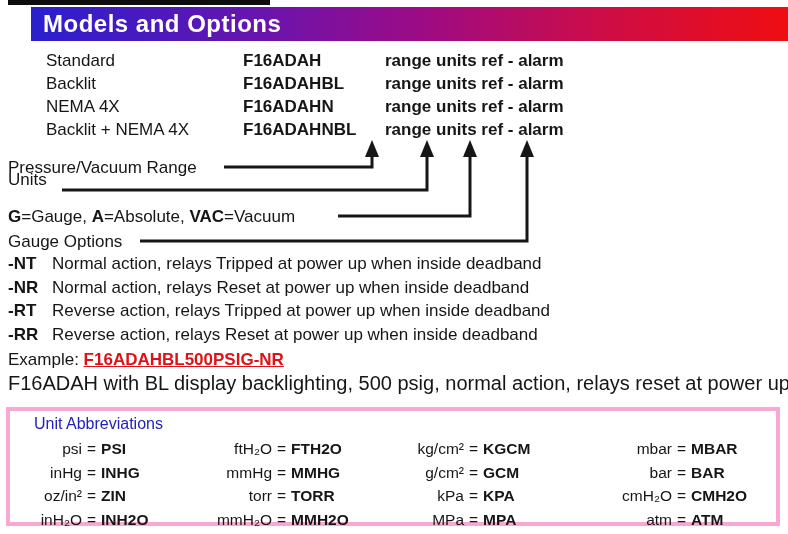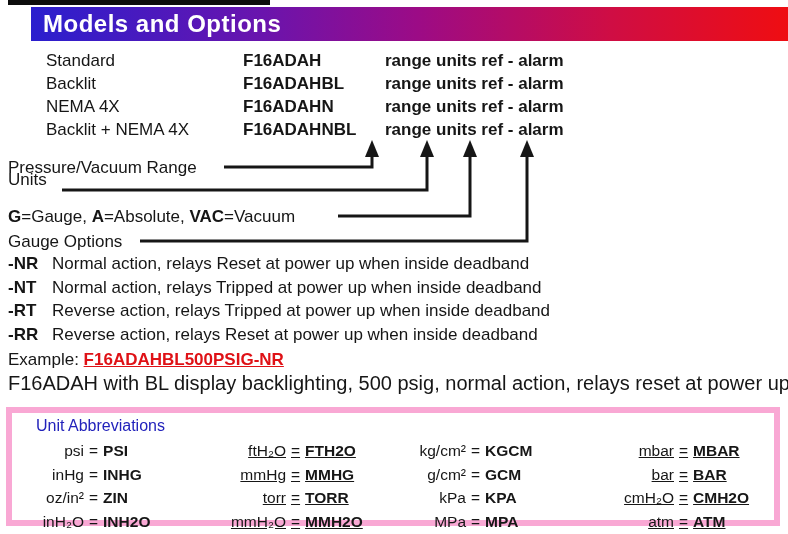--- a/index.html
+++ b/index.html
@@ -33,30 +33,30 @@
   .arrows{position:absolute;left:0;top:0;width:788px;height:534px;pointer-events:none;}
   .relays{position:absolute;left:0;top:252px;width:788px;}
   .relay-row{position:relative;height:23.5px;line-height:23.5px;font-size:17px;}
   .relay-row .rcode{position:absolute;left:8px;font-weight:bold;}
   .relay-row .rdesc{position:absolute;left:52px;white-space:nowrap;}
   .example-line{position:absolute;left:8px;top:348px;height:23px;line-height:23px;font-size:17px;white-space:nowrap;}
   .example-code{font-weight:bold;color:#df1116;}
   .example-desc{position:absolute;left:8px;top:372px;height:23px;line-height:23px;font-size:20px;white-space:nowrap;}
   .unitbox{
     position:absolute;left:6px;top:407px;width:774px;height:119px;
-    border:6px solid #f9a8d4;box-sizing:border-box;background:#ffffff;
+    border:4px solid #f9a8d4;box-sizing:border-box;background:#ffffff;
   }
   .unitbox-title{
     position:absolute;left:24px;top:4px;font-size:16px;color:#2222bb;white-space:nowrap;
   }
   .ucol{position:absolute;top:26px;}
   .ucol-0{left:14px;}
-  .ucol-1{left:200px;text-decoration:underline;}
+  .ucol-1{left:188px;}
   .ucol-2{left:392px;}
-  .ucol-3{left:602px;text-decoration:underline;}
+  .ucol-3{left:602px;}
   .ucell{display:flex;align-items:baseline;height:23.5px;line-height:23.5px;font-size:15.5px;white-space:nowrap;}
   .ucell .u{display:inline-block;text-align:right;}
   .ucol-0 .u{width:58px;}
   .ucol-1 .u{width:74px;}
   .ucol-2 .u{width:62px;}
   .ucol-3 .u{width:60px;}
   .ucell .eq{margin:0 5px;}
   .ucell .abbr{font-weight:bold;}
   b{font-weight:bold;}
 </style>
@@ -113,26 +113,26 @@
     </g>
     <polygon points="470,140 463,157 477,157" fill="#161616"></polygon>
     <g stroke="#161616" stroke-width="3" fill="none">
       <polyline points="140,241 527,241 527,153"></polyline>
     </g>
     <polygon points="527,140 520,157 534,157" fill="#161616"></polygon>
   </svg>
 
   <div class="relays" id="relays">
       <div class="relay-row">
+        <span class="rcode">-NT</span>
+        <span class="rdesc">Normal action, relays Tripped at power up when inside deadband</span>
+      </div>
+      <div class="relay-row">
         <span class="rcode">-NR</span>
         <span class="rdesc">Normal action, relays Reset at power up when inside deadband</span>
-      </div>
-      <div class="relay-row">
-        <span class="rcode">-NT</span>
-        <span class="rdesc">Normal action, relays Tripped at power up when inside deadband</span>
       </div>
       <div class="relay-row">
         <span class="rcode">-RT</span>
         <span class="rdesc">Reverse action, relays Tripped at power up when inside deadband</span>
       </div>
       <div class="relay-row">
         <span class="rcode">-RR</span>
         <span class="rdesc">Reverse action, relays Reset at power up when inside deadband</span>
       </div>
     </div>

